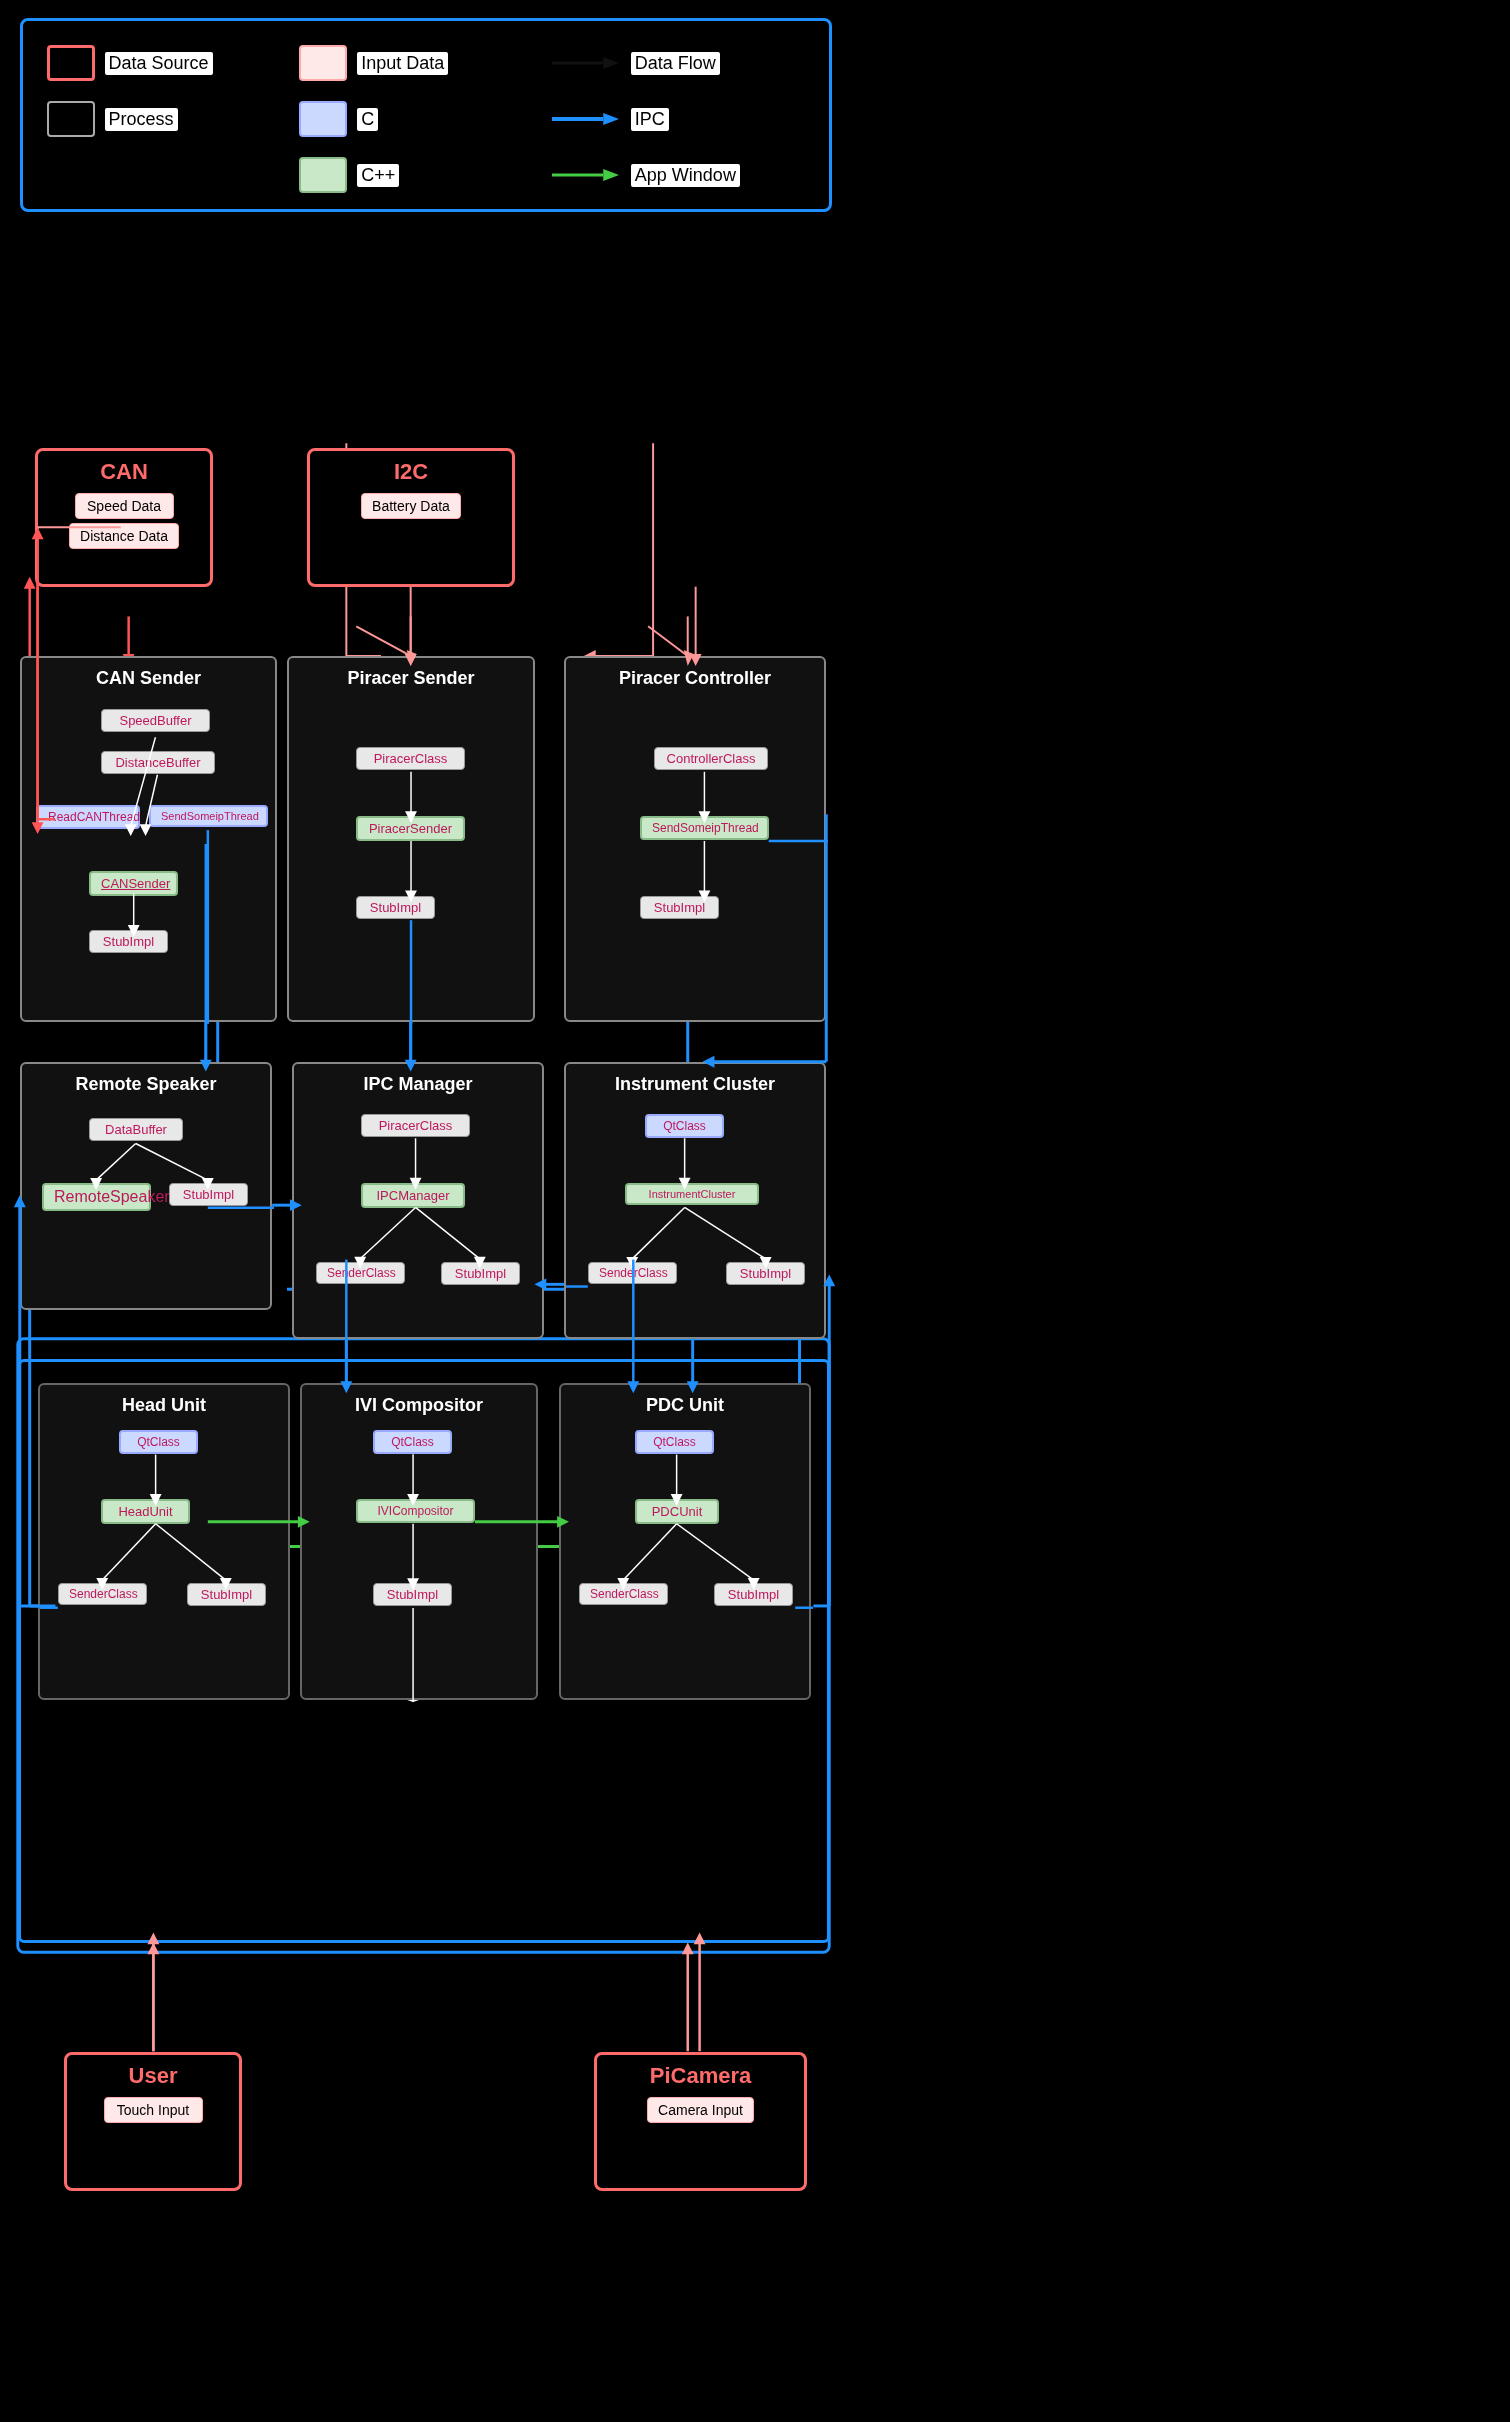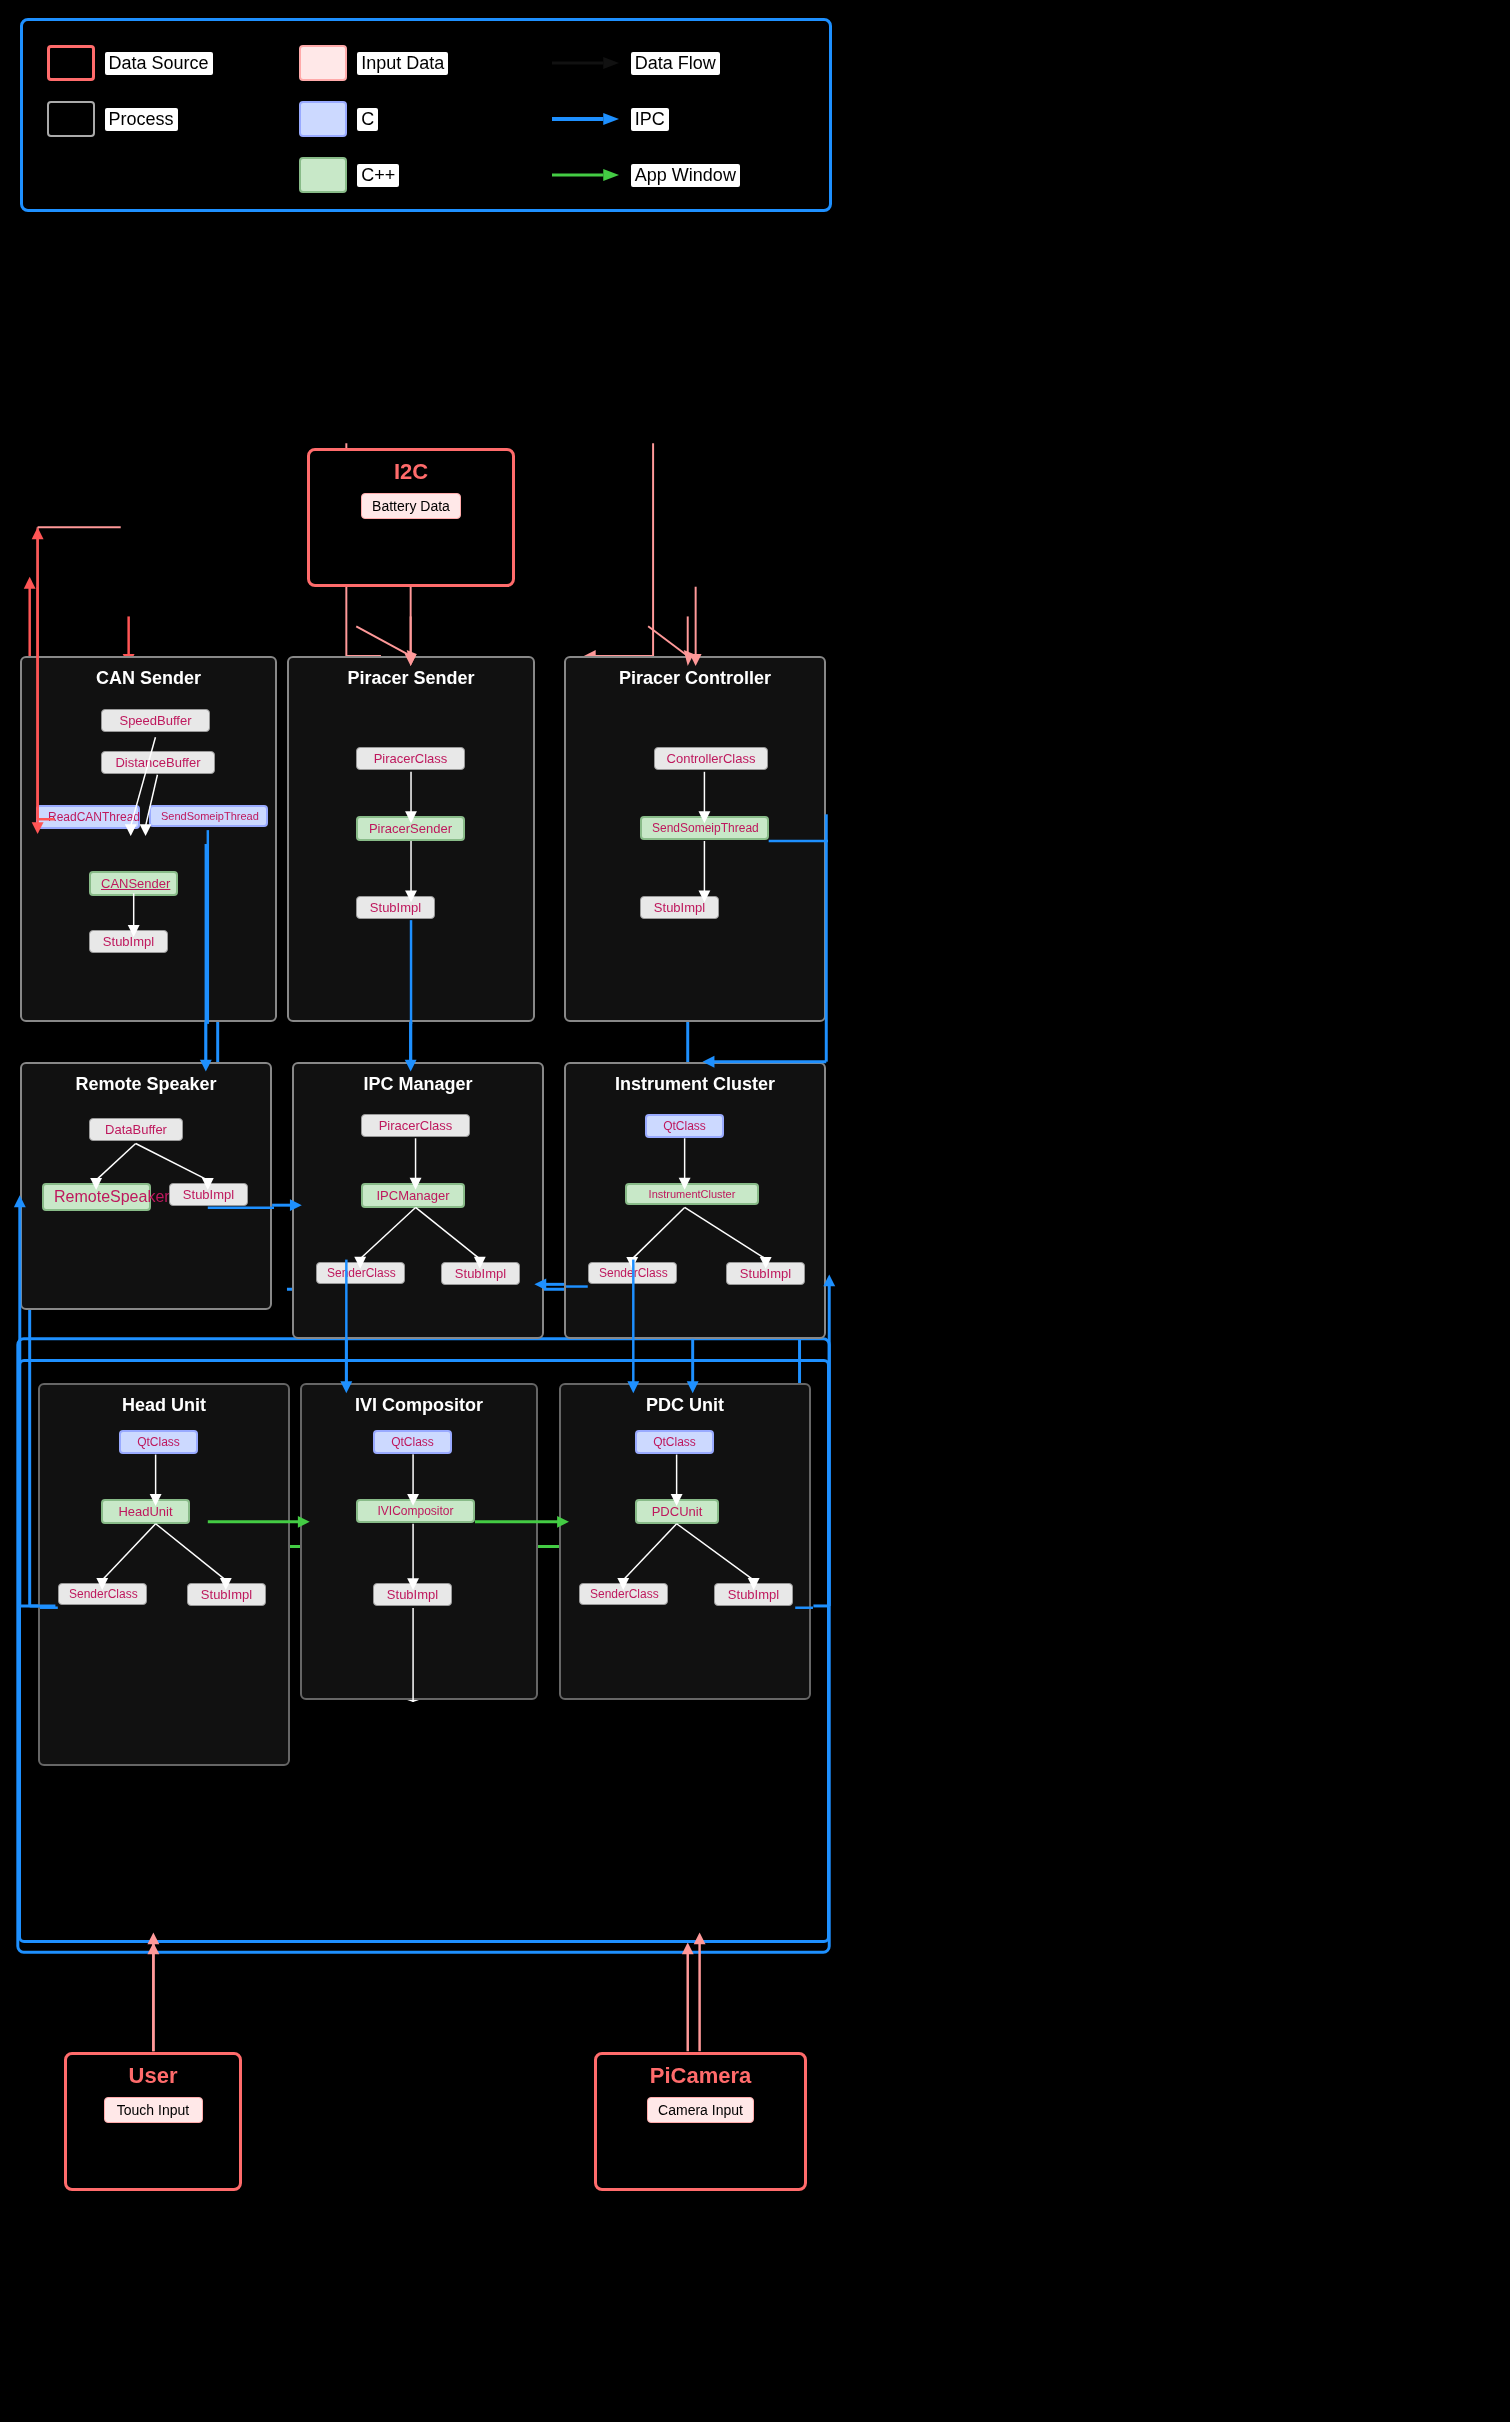--- a/index.html
+++ b/index.html
@@ -269,20 +269,25 @@
     <polygon points="802,1072 808,1060 814,1072" fill="#1e90ff"></polygon>
 
     <line x1="350" y1="215" x2="350" y2="430" stroke="#ff9999" stroke-width="2"></line>
     <line x1="350" y1="430" x2="385" y2="430" stroke="#ff9999" stroke-width="2"></line>
 
     <line x1="660" y1="215" x2="660" y2="430" stroke="#ff9999" stroke-width="2"></line>
     <line x1="660" y1="430" x2="600" y2="430" stroke="#ff9999" stroke-width="2"></line>
     <polygon points="602,424 590,430 602,436" fill="#ff9999"></polygon>
   </svg>
 
+  <div class="ds-box" style="left:35px; top:218px; width:178px; min-height:139px;">
+    <div class="ds-title">CAN</div>
+    <div class="ds-data-item">Speed Data</div>
+    <div class="ds-data-item">Distance Data</div>
+  </div>
 
   <div class="ds-box" style="left:307px; top:218px; width:208px; min-height:139px;">
     <div class="ds-title">I2C</div>
     <div class="ds-data-item">Battery Data</div>
   </div>
 
 
   <div class="proc-box" style="left:20px; top:426px; width:257px; height:366px;">
     <div class="proc-title">CAN Sender</div>
 
@@ -450,21 +455,21 @@
       <polygon points="61,195 67,207 73,195" fill="#fff"></polygon>
       <line x1="120" y1="145" x2="202" y2="197" stroke="#fff" stroke-width="1.5"></line>
       <polygon points="196,195 202,207 208,195" fill="#fff"></polygon>
 
       <line x1="22" y1="225" x2="0" y2="225" stroke="#1e90ff" stroke-width="2.5"></line>
     </svg>
   </div>
 
   <div style="position:absolute; left:18px; top:1129px; width:812px; height:584px; border:3px solid #1e90ff; border-radius:6px;"></div>
 
-  <div class="proc-box" style="left:38px; top:1153px; width:252px; height:383px; border-color:#666;">
+  <div class="proc-box" style="left:38px; top:1153px; width:252px; height:317px; border-color:#666;">
     <div class="proc-title">Head Unit</div>
 
     <div class="comp-box" style="left:79px; top:45px; width:79px; font-size:12px;">
       <span>QtClass</span>
     </div>
 
     <div class="comp-box cpp" style="left:61px; top:114px; width:89px;">
       <span>HeadUnit</span>
     </div>
 

